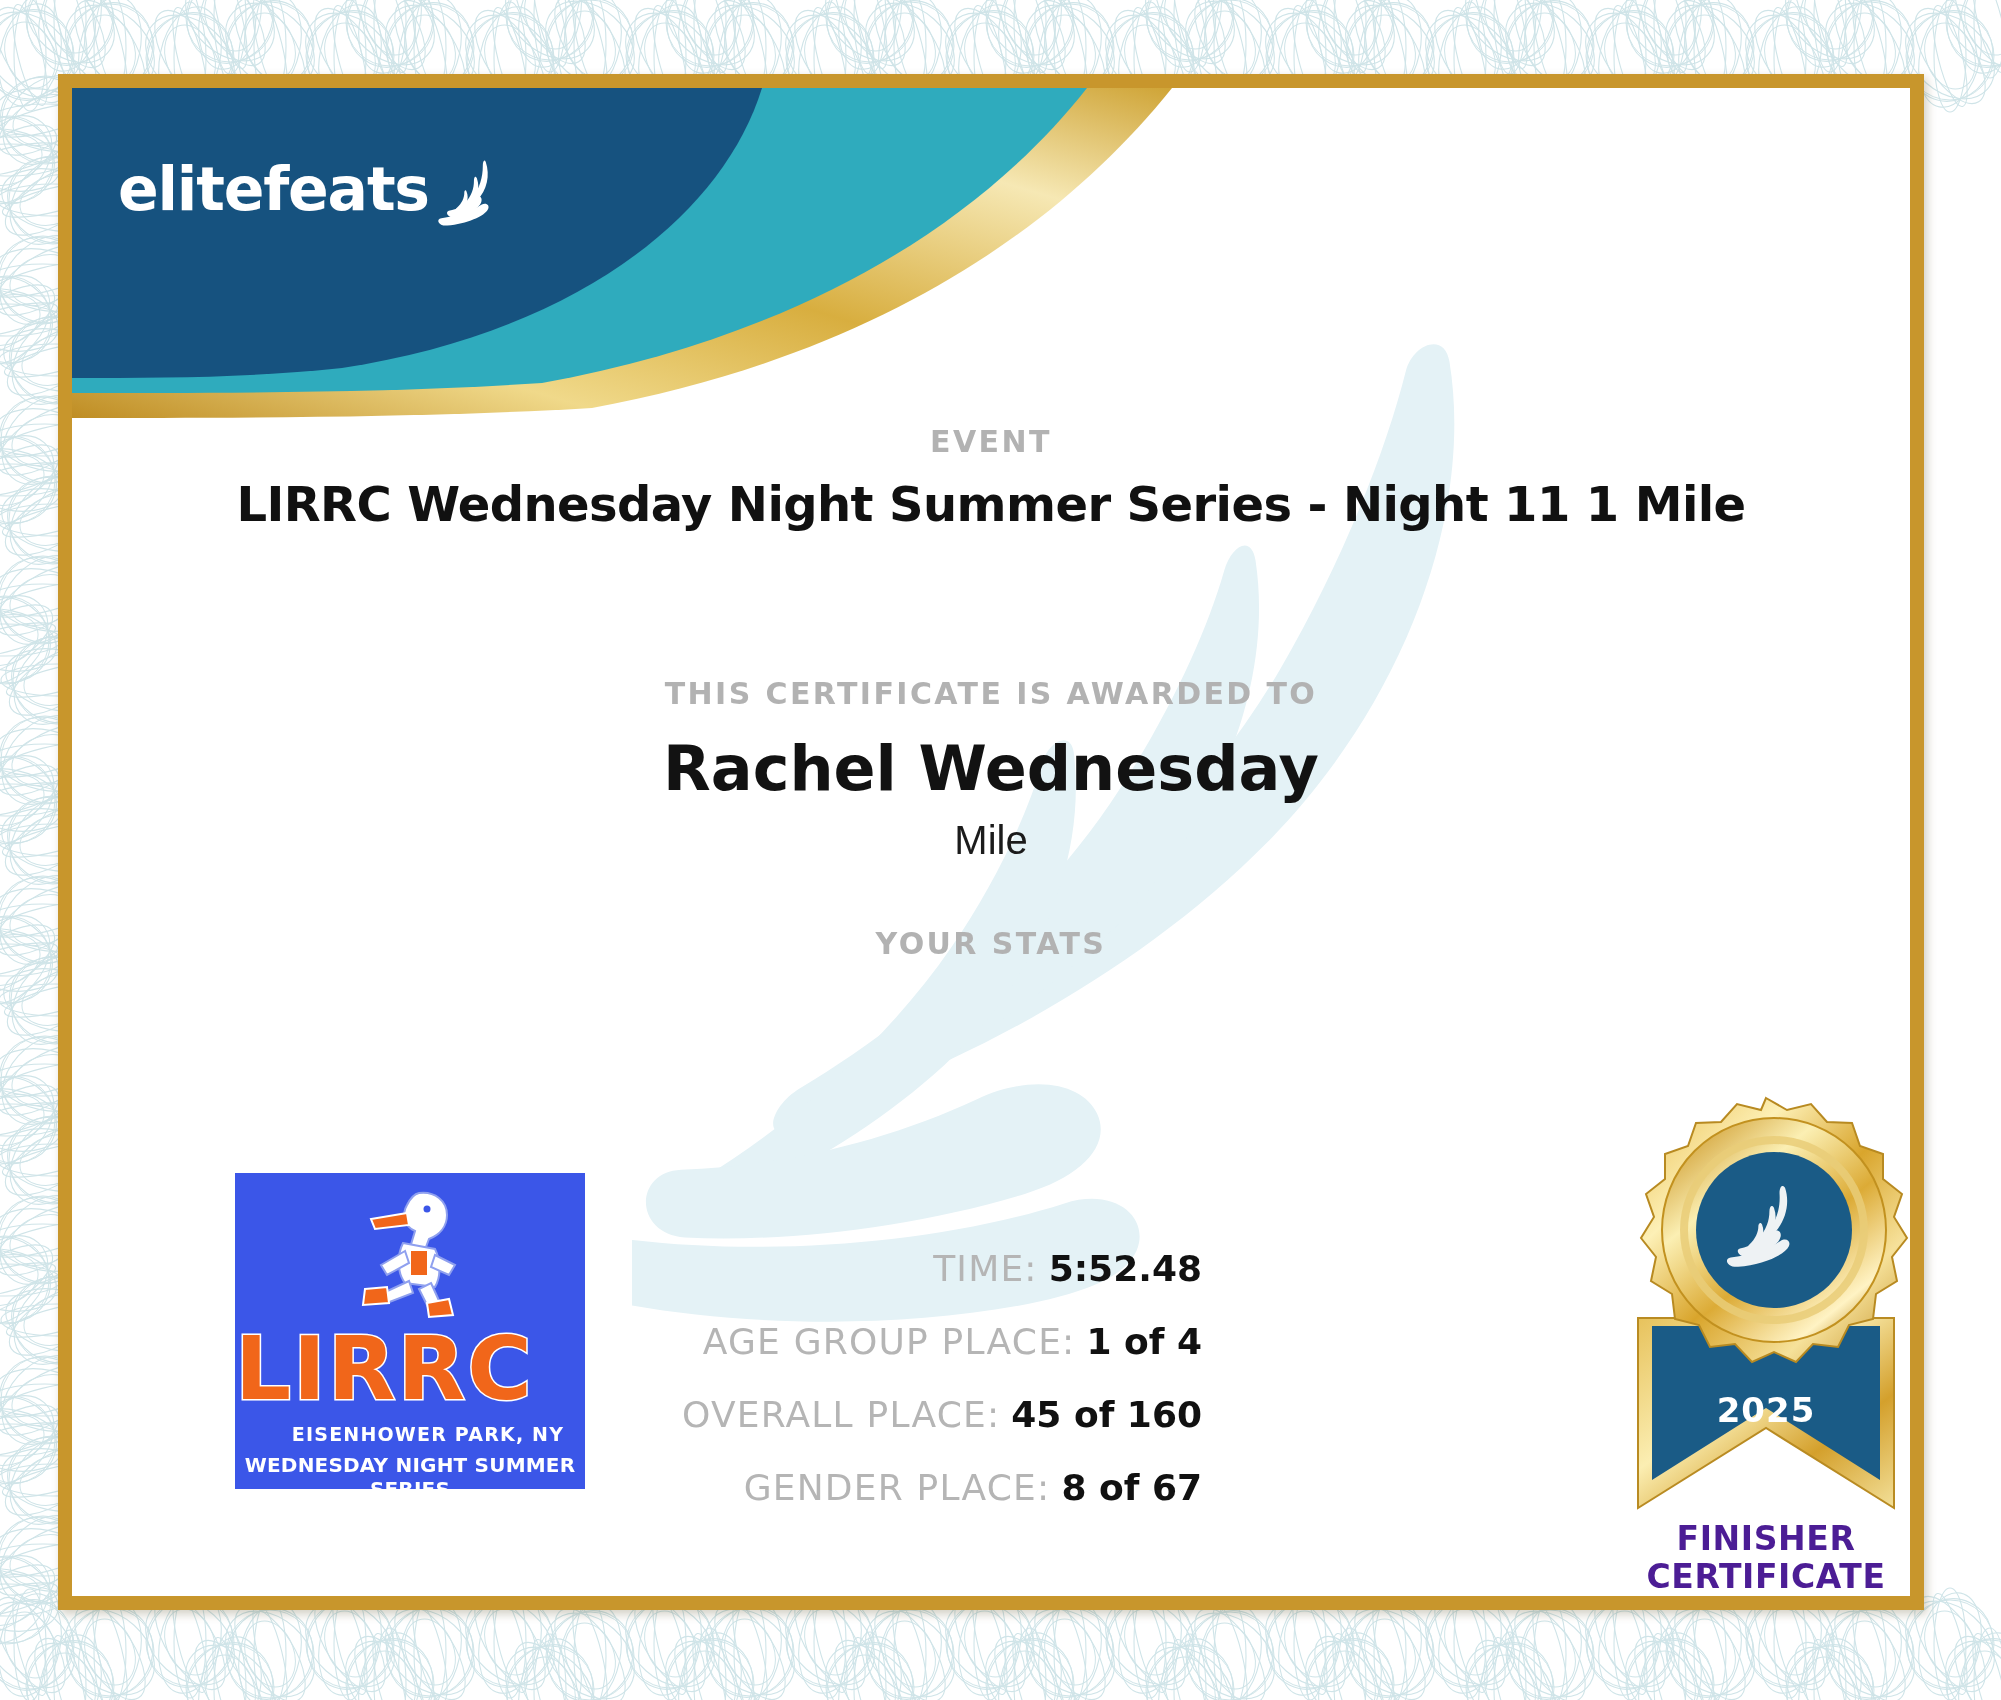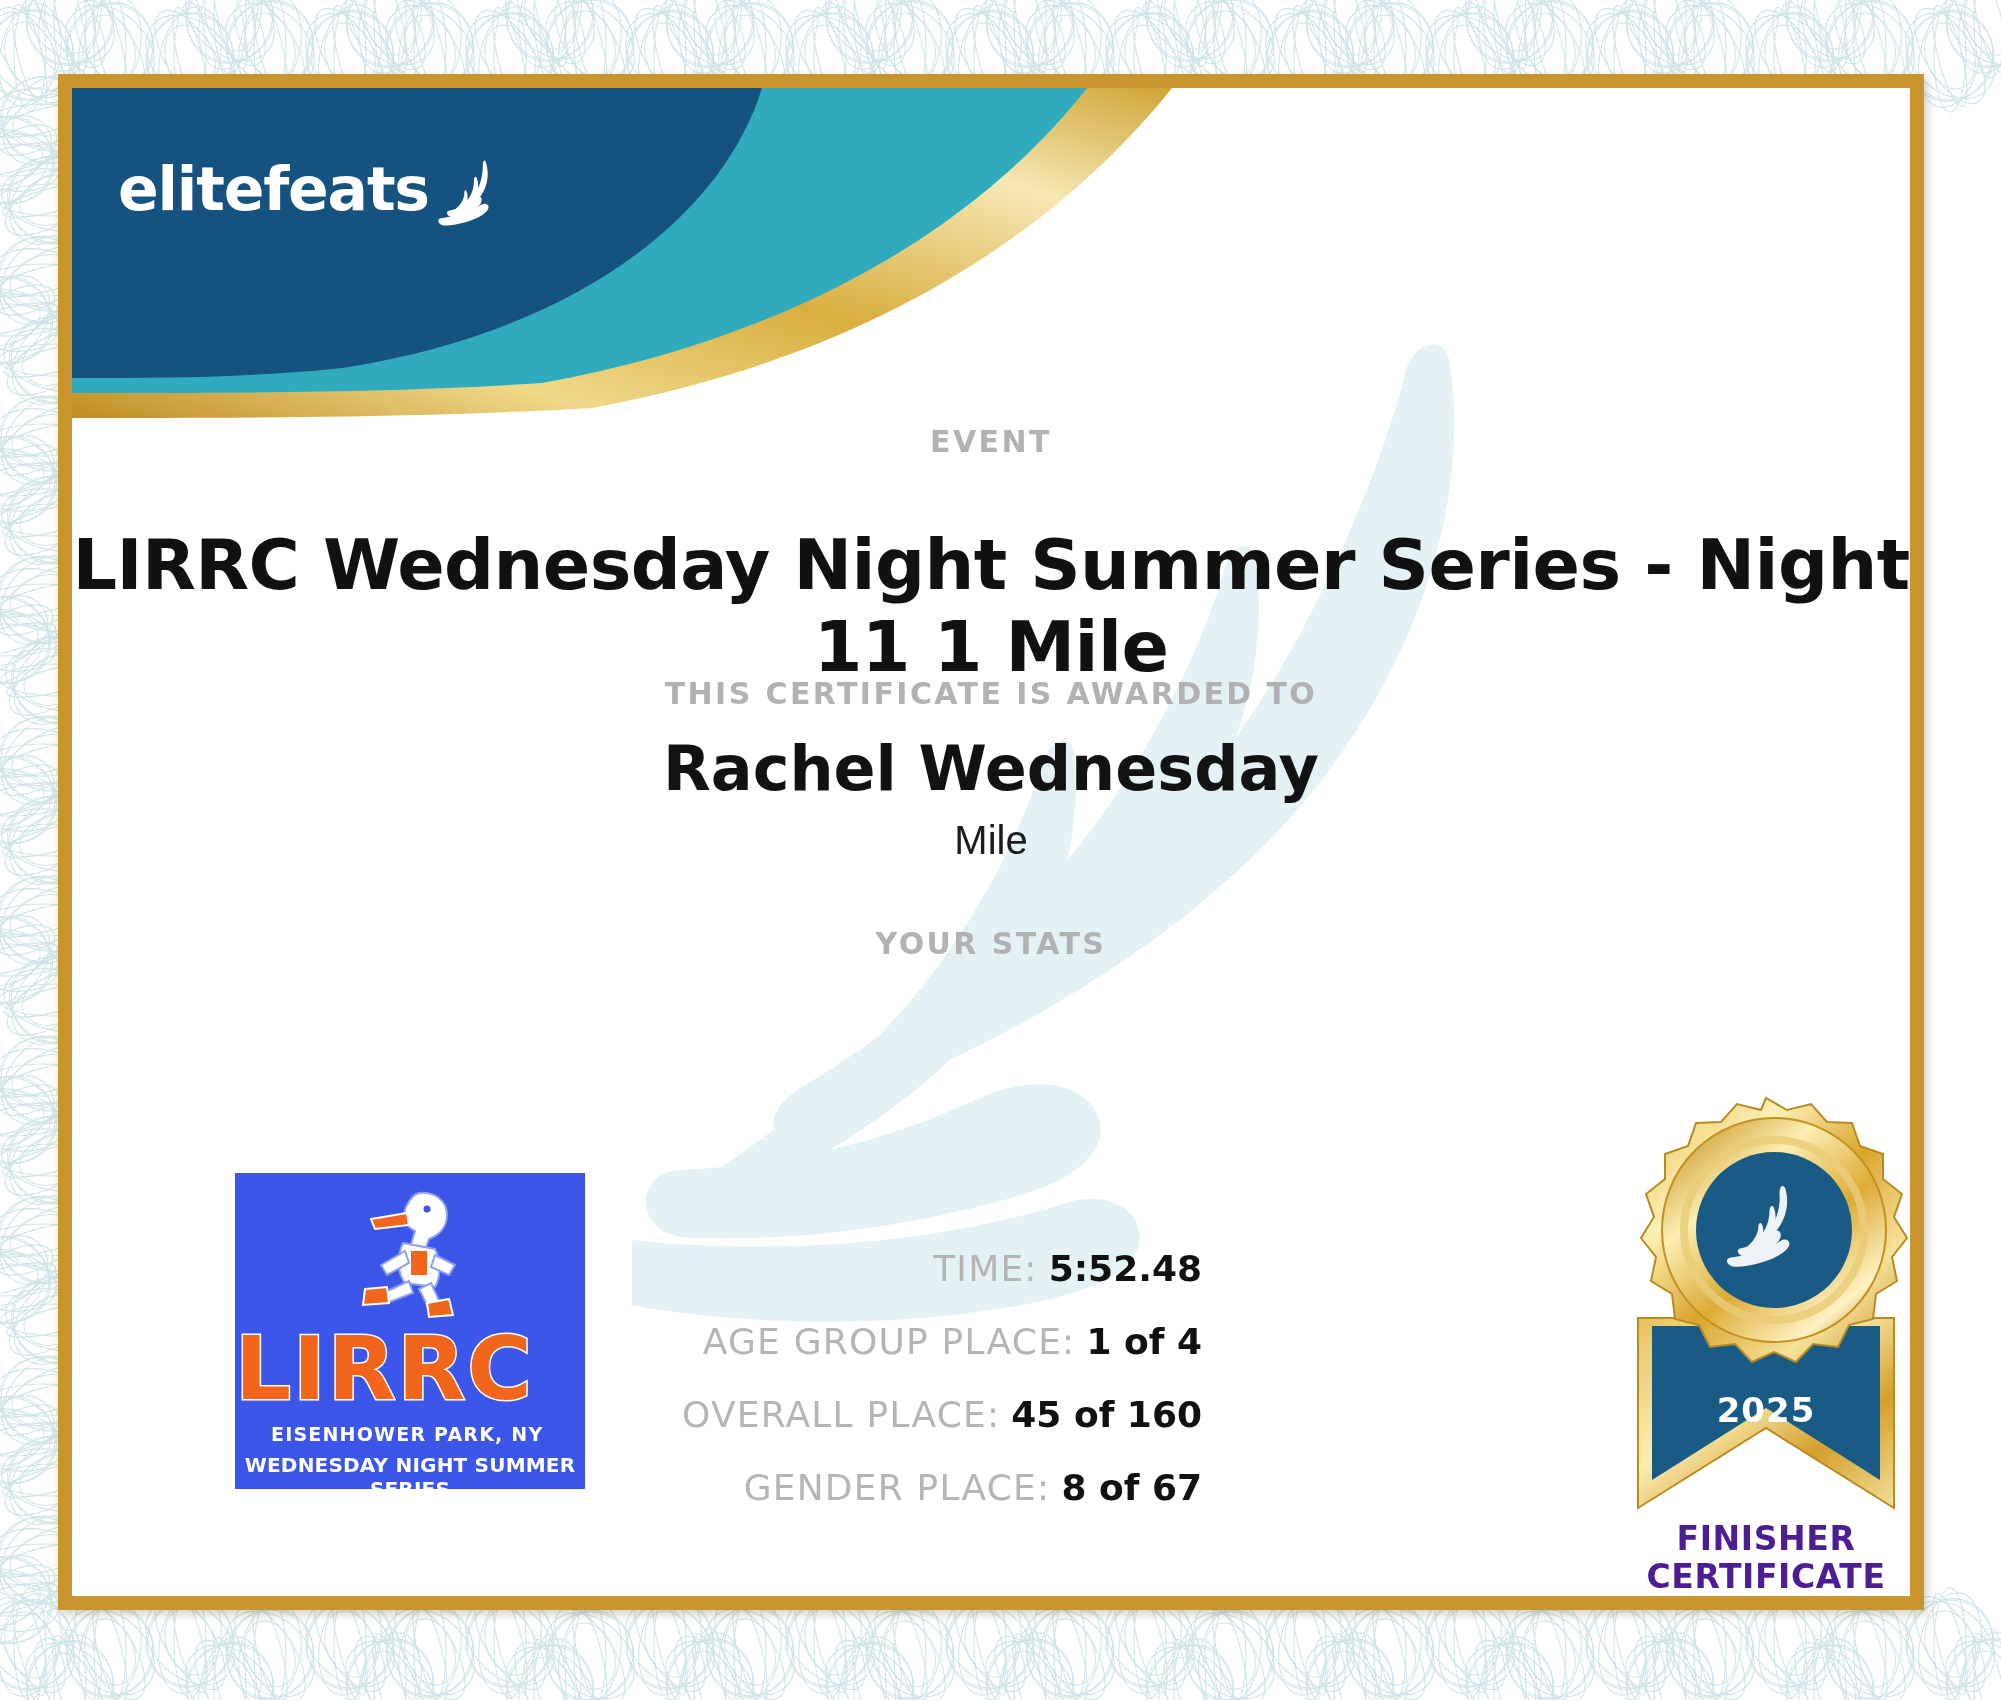--- a/index.html
+++ b/index.html
@@ -94,25 +94,24 @@
     font-weight: 700;
     letter-spacing: 2.4px;
     font-family: "DejaVu Sans", sans-serif;
   }
 
   .big-title {
     position: absolute;
     width: 100%;
     text-align: center;
     color: #111111;
-    font-size: 70px;
+    font-size: 48px;
     font-weight: 700;
     letter-spacing: -0.6px;
     font-family: "DejaVu Sans", sans-serif;
-    margin-top: 48px;
   }
 
   .recipient {
     position: absolute;
     width: 100%;
     text-align: center;
     color: #121212;
     font-size: 62px;
     font-weight: 700;
     letter-spacing: 0px;
@@ -176,21 +175,21 @@
     font-weight: 700;
     letter-spacing: 2px;
     font-family: "DejaVu Sans", sans-serif;
     -webkit-text-stroke: 3px #ffffff;
     paint-order: stroke fill;
     line-height: 1;
   }
   .lirrc-line1 {
     position: absolute;
     left: 0; right: 0; top: 250px;
-    text-align: left;
+    text-align: center;
     color: #ffffff;
     font-size: 19px;
     font-weight: 700;
     letter-spacing: 1.2px;
     font-family: "DejaVu Sans", sans-serif;
     padding-left: 36px;
   }
   .lirrc-line2 {
     position: absolute;
     left: 0; right: 0; top: 280px;

